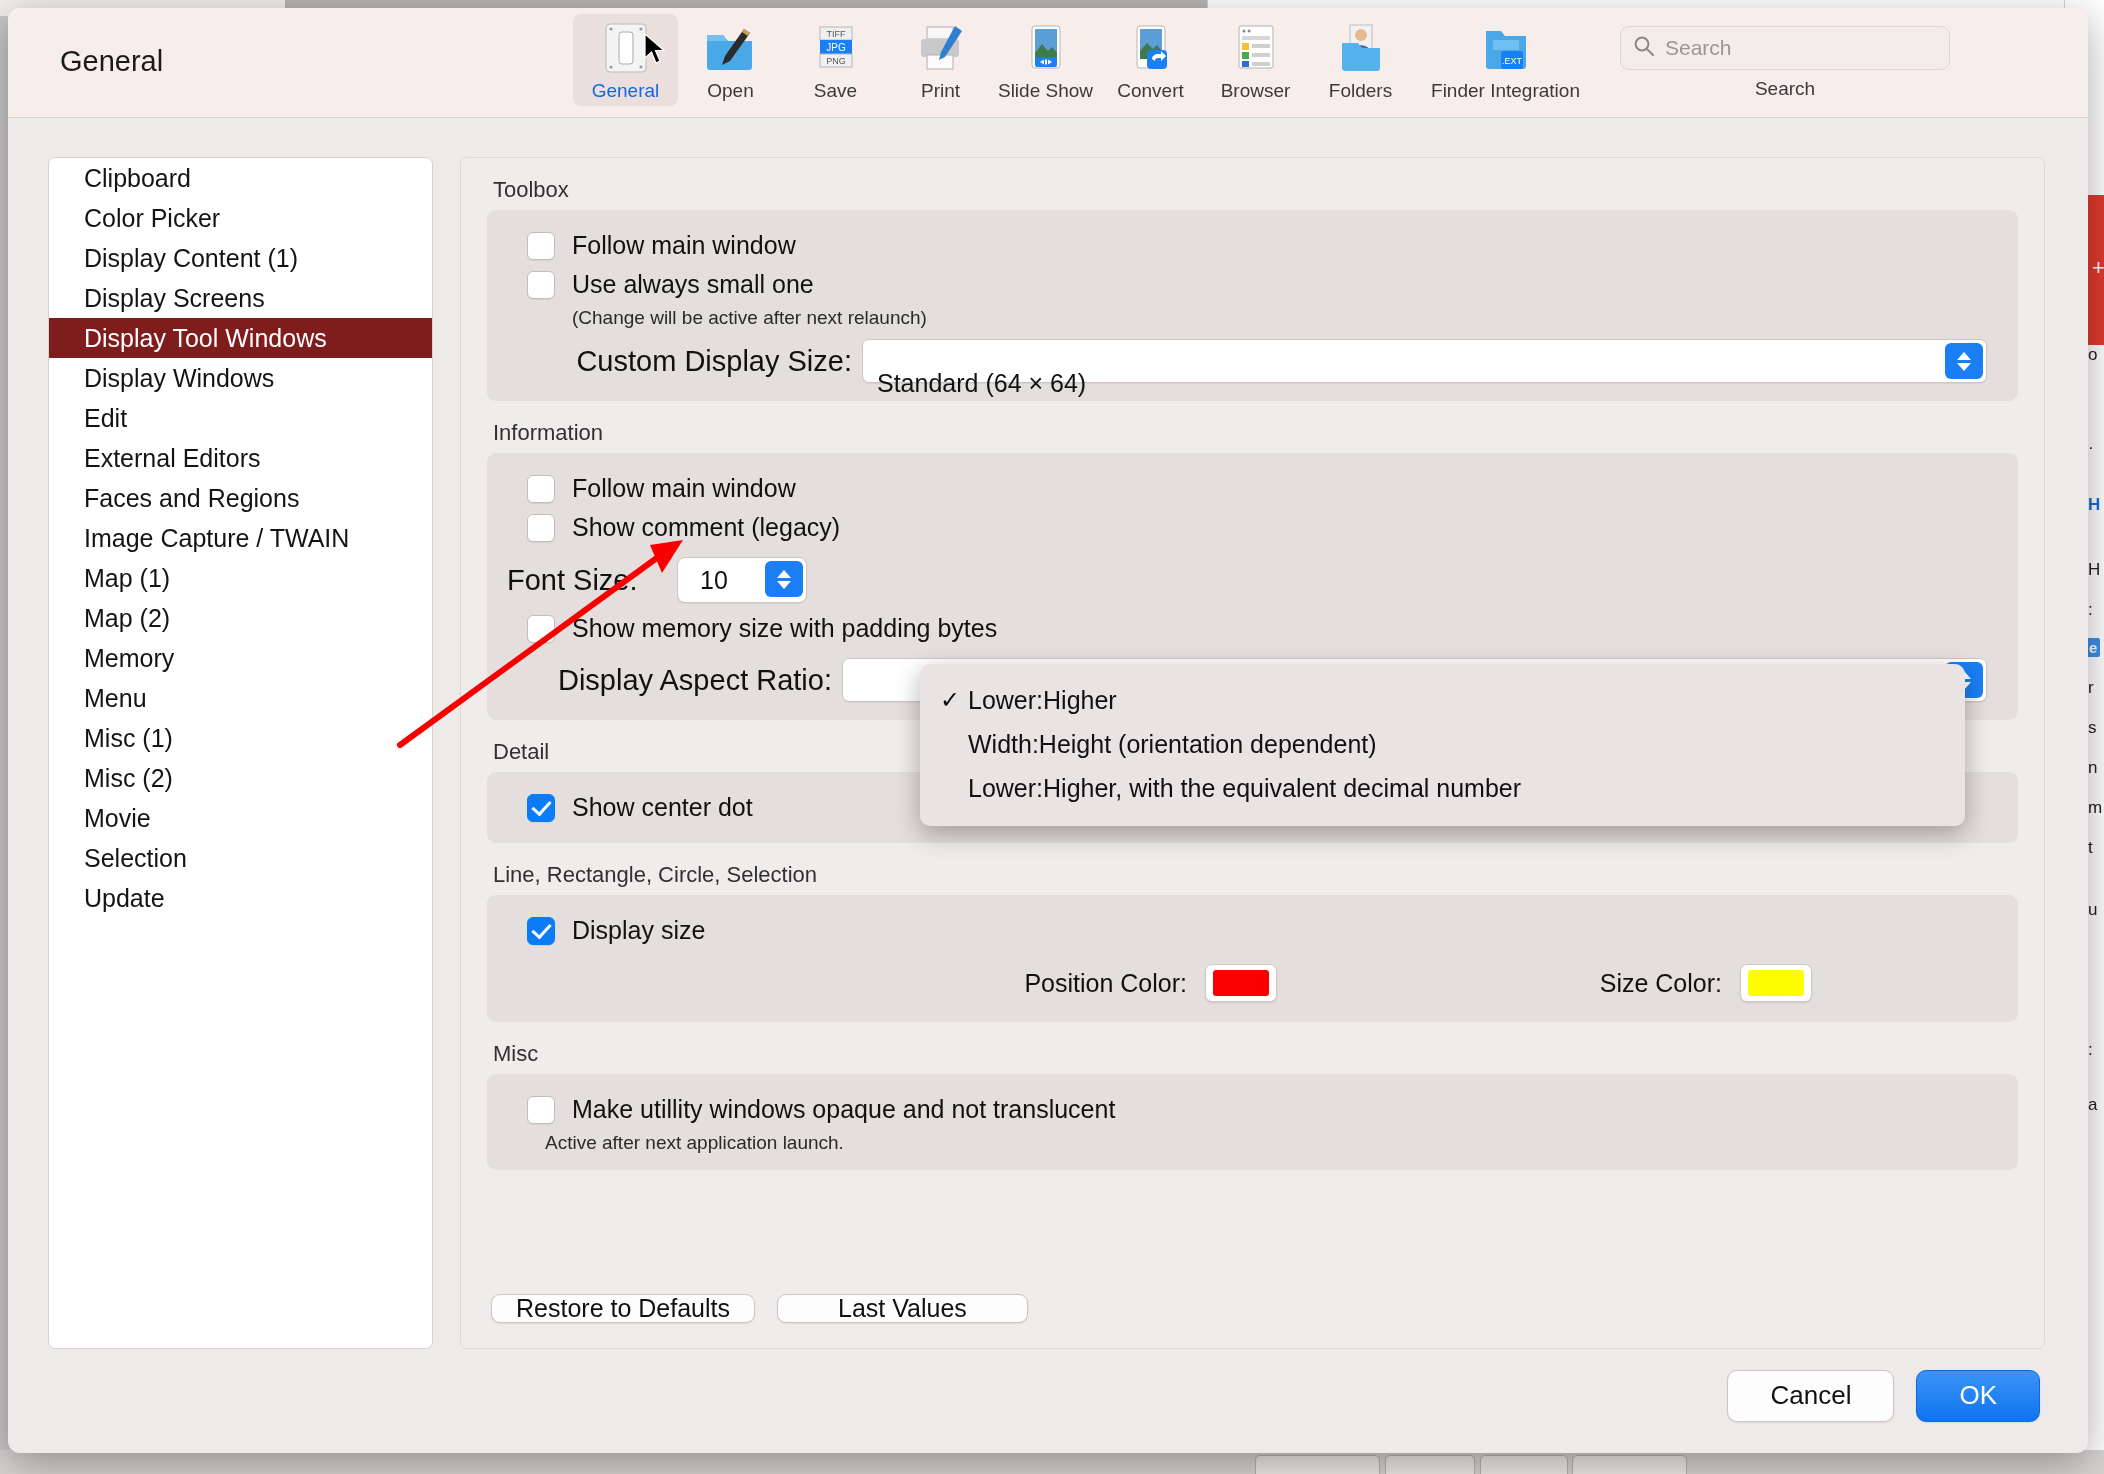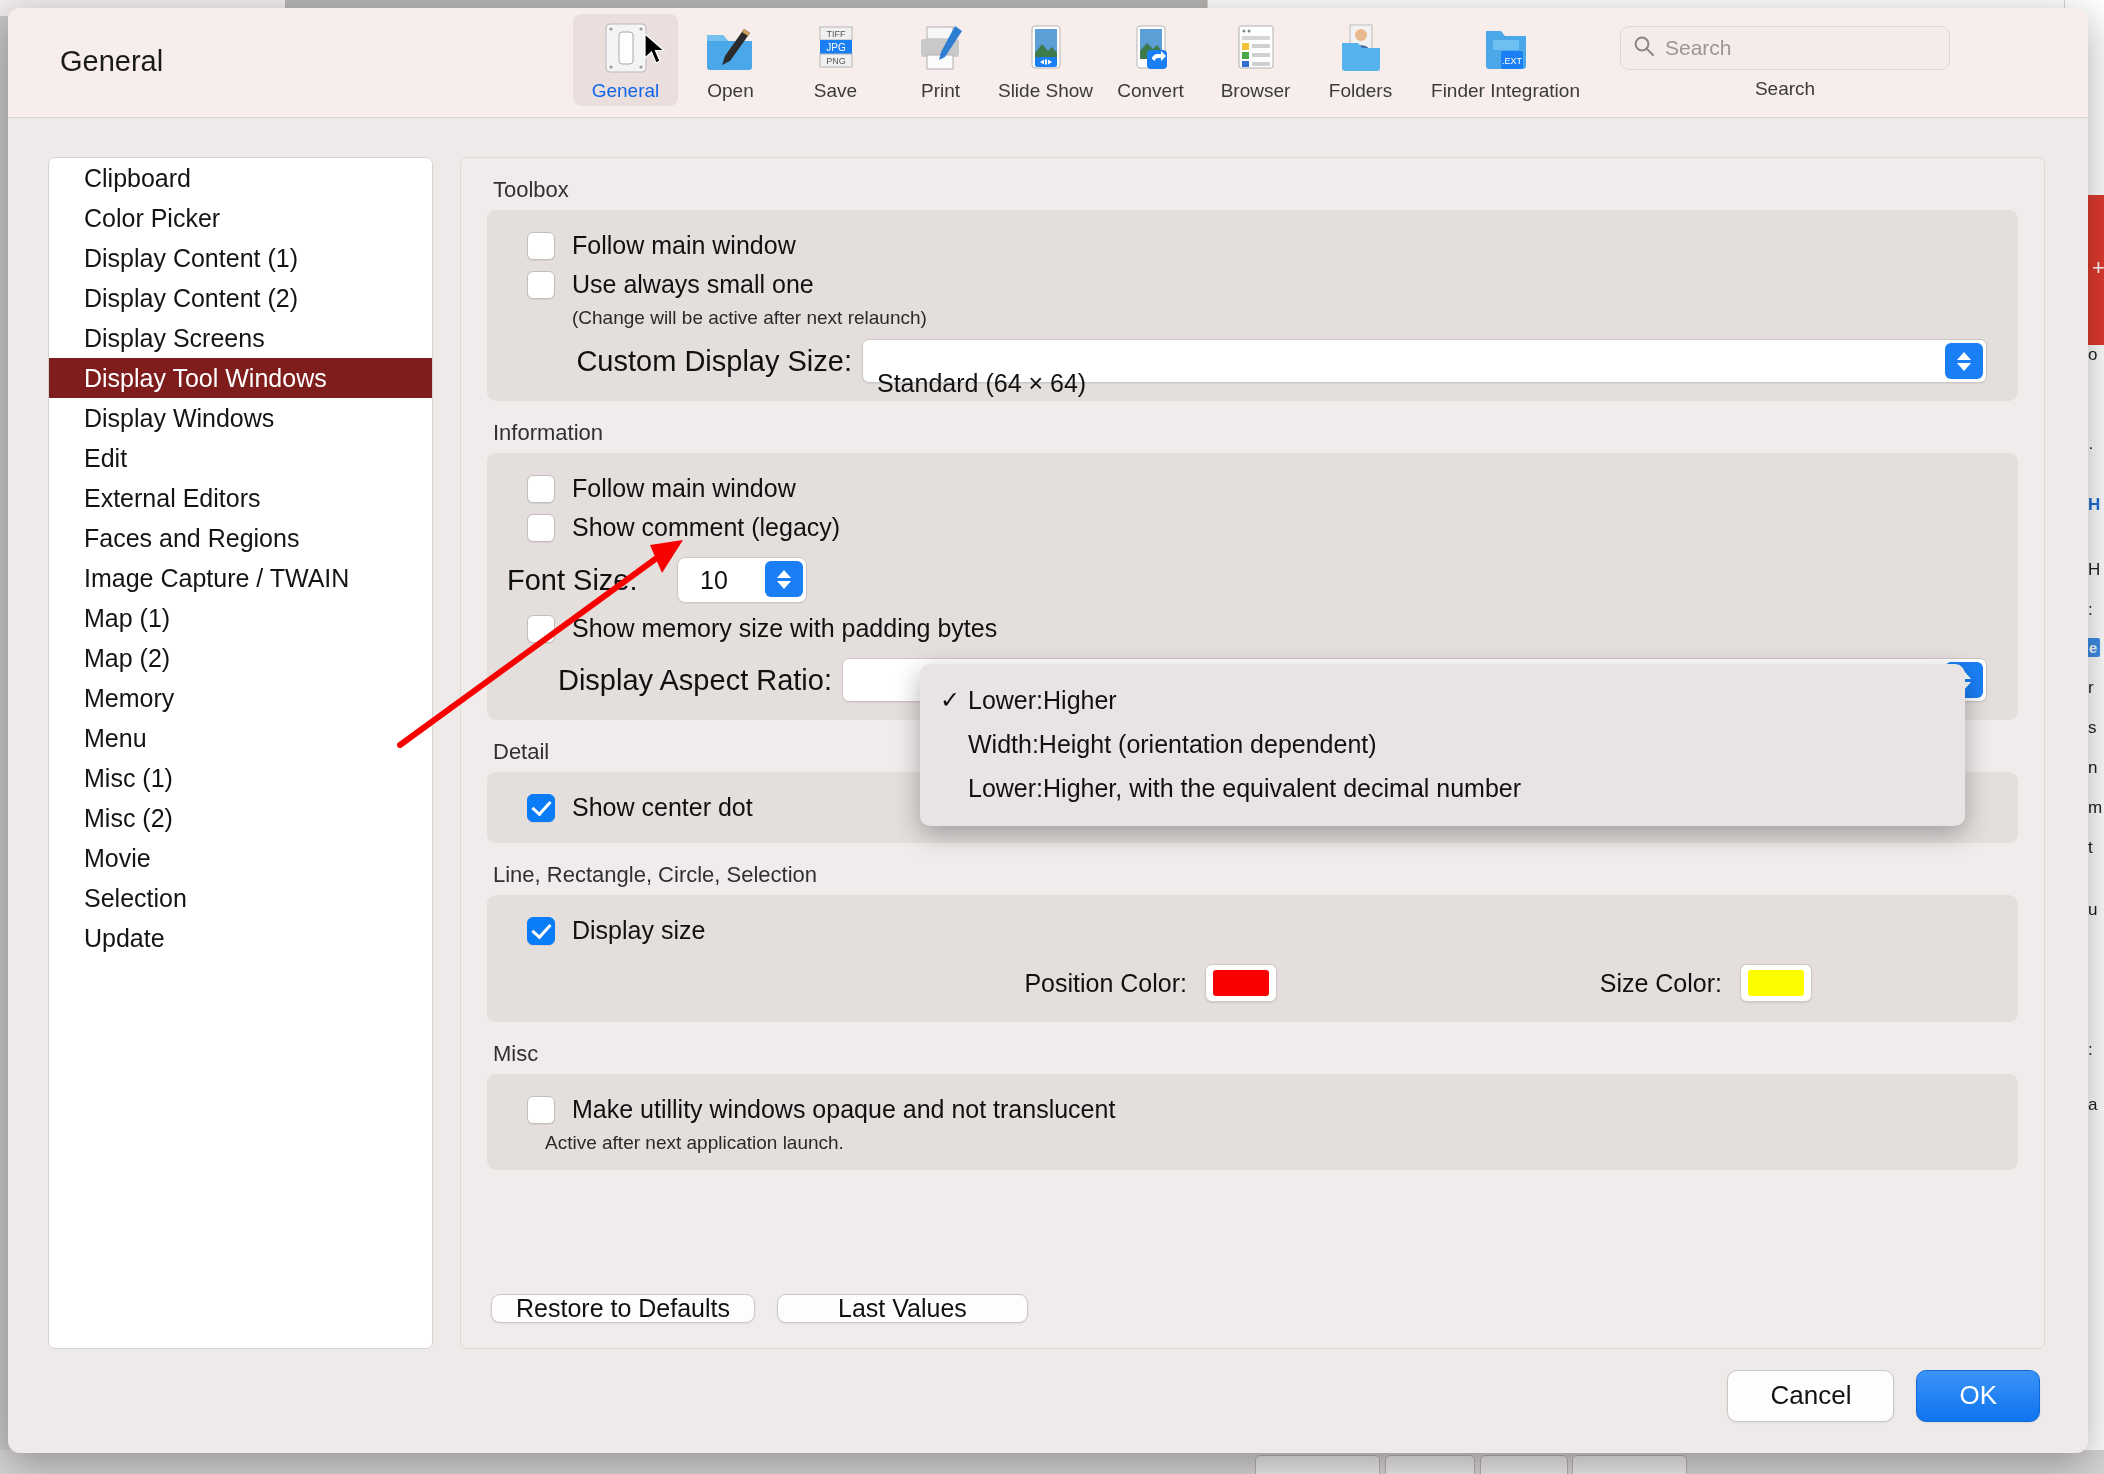--- a/index.html
+++ b/index.html
@@ -437,23 +437,20 @@
         <div class="side-item">
             <span>Clipboard</span>
           </div>
         <div class="side-item">
             <span>Color Picker</span>
           </div>
         <div class="side-item">
             <span>Display Content (1)</span>
           </div>
         <div class="side-item">
-            <span>Display Content (2)</span>
-          </div>
-        <div class="side-item">
             <span>Display Screens</span>
           </div>
         <div class="side-item active">
             <span>Display Tool Windows</span>
           </div>
         <div class="side-item">
             <span>Display Windows</span>
           </div>
         <div class="side-item">
             <span>Edit</span>

